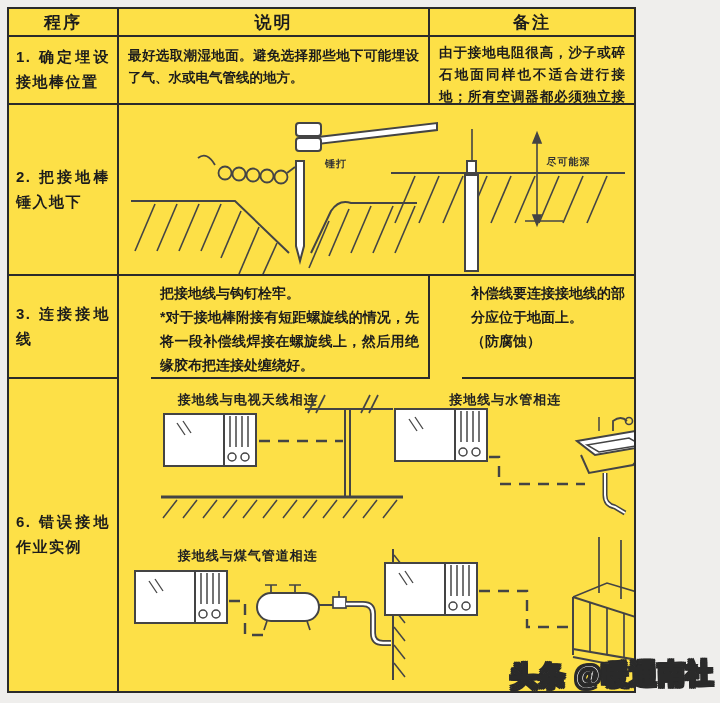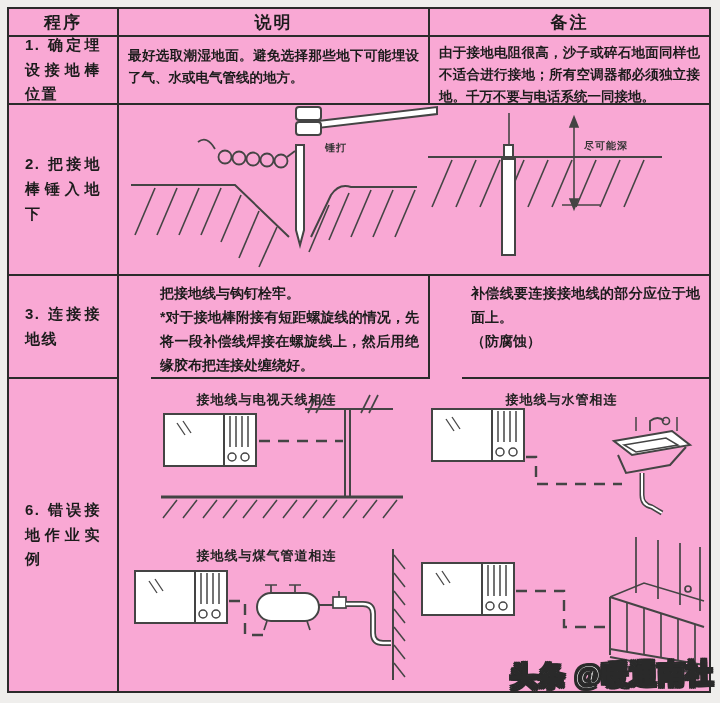--- a/index.html
+++ b/index.html
@@ -3,40 +3,40 @@
 <meta charset="utf-8">
 <style>
   html,body{margin:0;padding:0;}
   body{
     width:720px;height:703px;position:relative;overflow:hidden;
     background:#efeeec;
     font-family:"Liberation Sans","DejaVu Sans",sans-serif;
     color:#1c1c1c;
   }
   .table-wrap{
-    position:absolute;left:7px;top:7px;width:704px;height:686px;
-    background:#f9a8d4;border:2px solid #2b2b2b;
+    position:absolute;left:7px;top:7px;width:629px;height:686px;
+    background:#fde047;border:2px solid #2b2b2b;
     display:grid;
     grid-template-columns:110px 311px 1fr;
     grid-template-rows:28px 68px 171px 103px 1fr;
     box-sizing:border-box;
   }
   .cell{
     border-right:2px solid #2b2b2b;border-bottom:2px solid #2b2b2b;
     box-sizing:border-box;overflow:hidden;position:relative;
   }
   .last-col{border-right:none;}
   .last-row{border-bottom:none;}
   .head{
     display:flex;align-items:center;justify-content:center;
     font-weight:bold;font-size:17px;letter-spacing:2px;
   }
   .proc{
     display:flex;align-items:center;
-    padding:4px 16px;font-weight:bold;font-size:15px;
+    padding:4px 7px;font-weight:bold;font-size:15px;
     letter-spacing:1.5px;line-height:1.65;text-align:justify;
   }
   .body-txt{
     padding:5px 9px;font-weight:bold;font-size:13.5px;
     line-height:1.62;text-align:justify;
   }
   .body-txt.tall{font-size:14px;line-height:1.72;margin-left:32px;}
   .merged{display:flex;align-items:stretch;}
   .diag{position:relative;flex:1;}
   .diag-label{
@@ -68,21 +68,21 @@
 
   <div class="cell head">程序</div>
   <div class="cell head">说明</div>
   <div class="cell head last-col">备注</div>
 
   <div class="cell proc">1. 确定埋设接地棒位置</div>
   <div class="cell body-txt" style="padding-top:8px;">最好选取潮湿地面。避免选择那些地下可能埋设了气、水或电气管线的地方。</div>
   <div class="cell body-txt last-col">由于接地电阻很高，沙子或碎石地面同样也不适合进行接地；所有空调器都必须独立接地。千万不要与电话系统一同接地。</div>
 
   <div class="cell proc">2. 把接地棒锤入地下</div>
-  <div class="cell last-col merged" style="grid-column:2 / 4;">
+  <div class="cell last-col merged" style="grid-column:2 / 4;margin-top:16px;">
     <div class="diag">
       <svg width="320" height="167" viewBox="0 0 320 167">
         <g fill="none" stroke="#444" stroke-width="2">
 
           <polygon points="199,16 318,2 318,9 199,23" fill="#fff"></polygon>
 
           <rect x="177" y="2" width="25" height="13" rx="3" fill="#fff"></rect>
           <rect x="177" y="17" width="25" height="13" rx="3" fill="#fff"></rect>
 
           <path d="M96,44 q-8,-14 -17,-7" stroke-width="1.8"></path>

